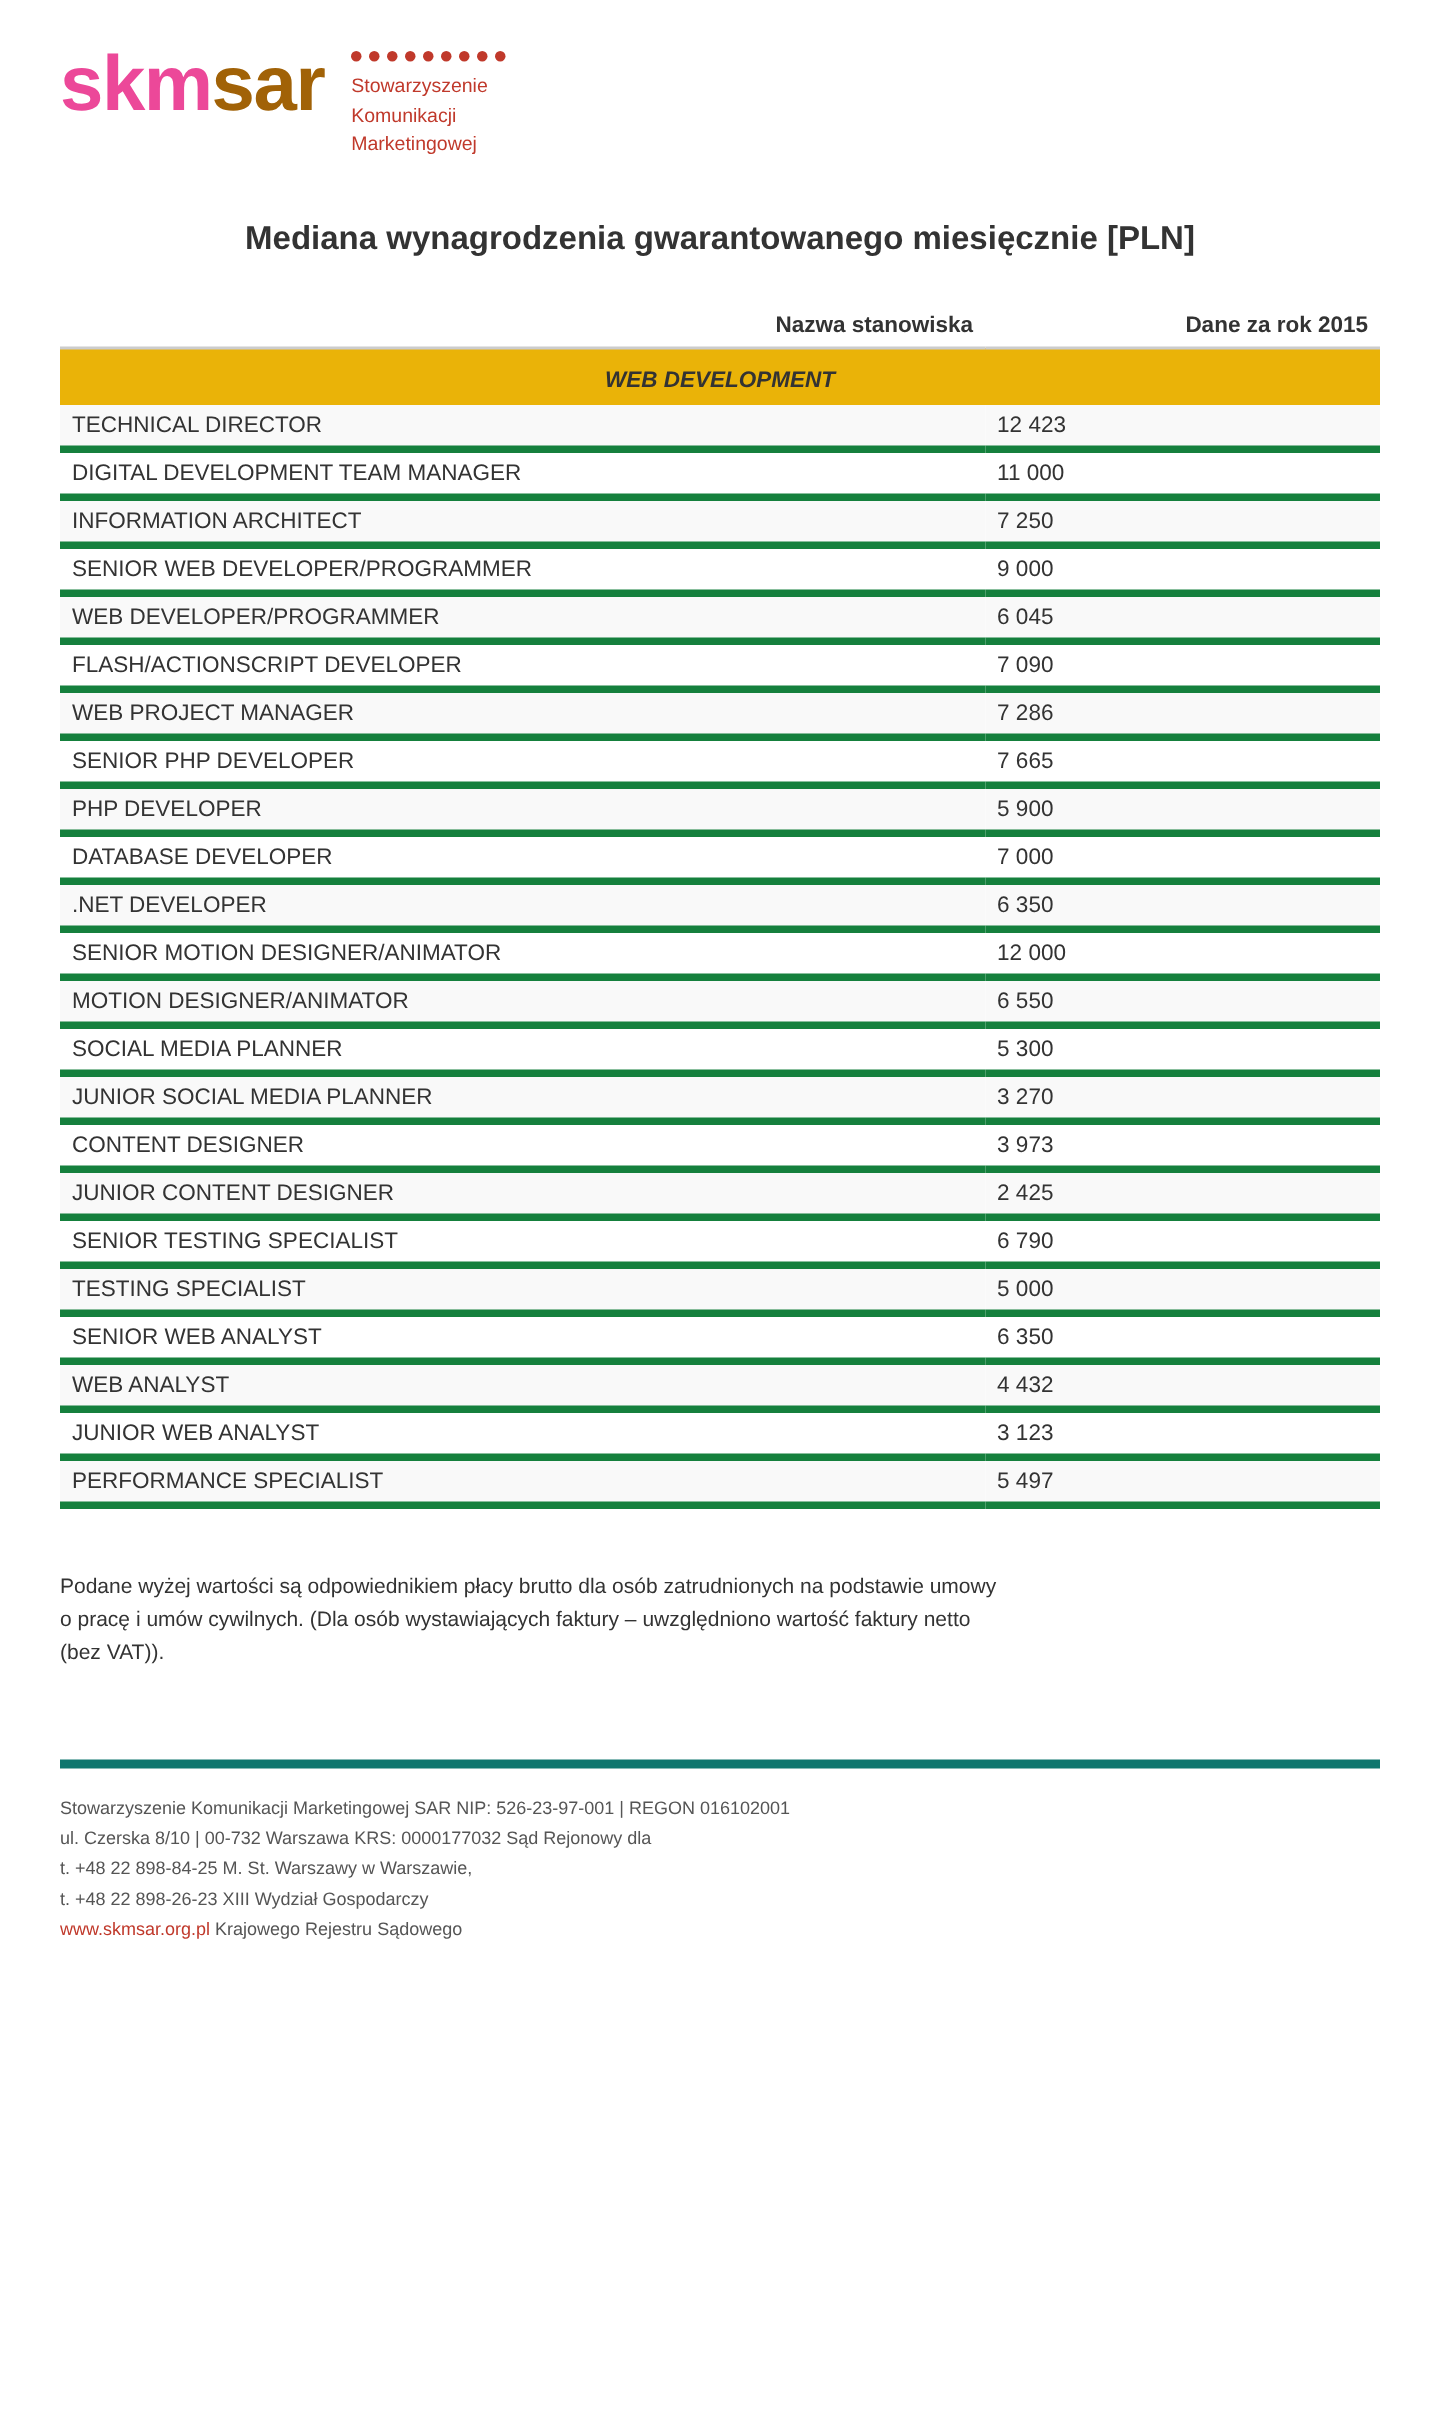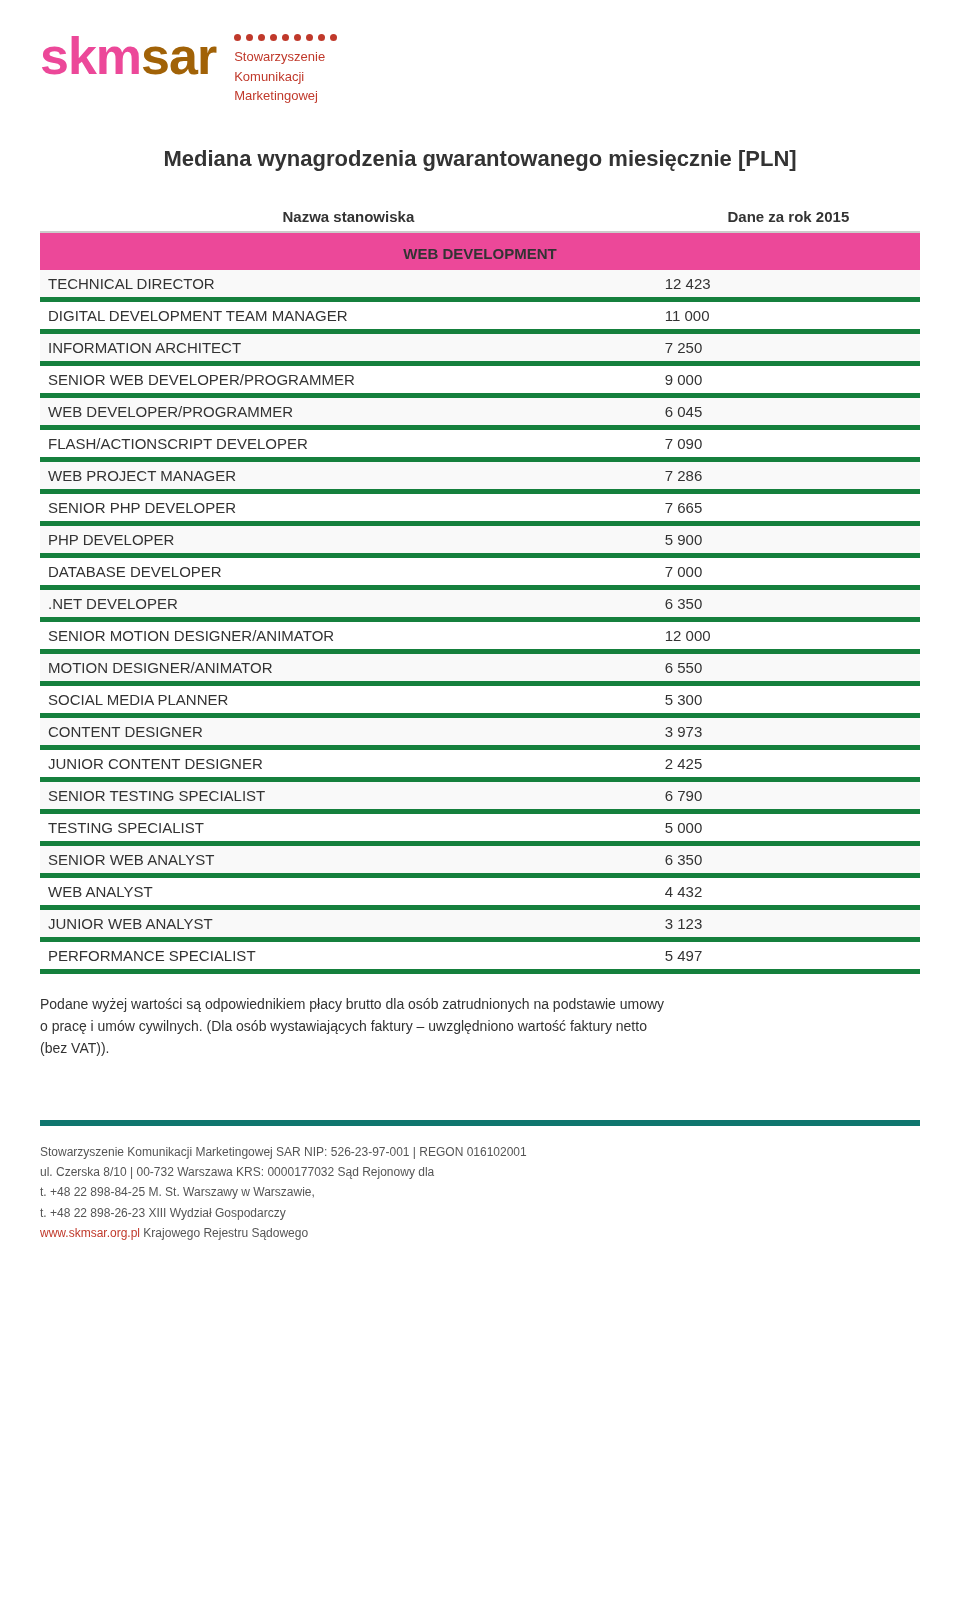--- a/index.html
+++ b/index.html
@@ -66,48 +66,49 @@
 
     .data-table {
       width: 100%;
       border-collapse: collapse;
     }
     .data-table th {
       font-size: 15px;
       font-weight: 700;
       color: #333;
       padding: 6px 8px;
-      text-align: center;
+      text-align: right;
       border-bottom: 2px solid #ccc;
     }
     .data-table th.right {
     }
     .data-table tr.section-header td {
       font-size: 15px;
       font-weight: 700;
       color: #333;
       text-align: center;
       padding: 12px 8px 8px 8px;
-      background: #ec4899;
+      background: #eab308;
+      font-style: italic;
     }
     .data-table tr.data-row td {
       font-size: 15px;
       color: #333;
       padding: 5px 8px;
       border-bottom: 5px solid #15803d;
     }
     .data-table tr.data-row td.value {
       white-space: nowrap;
     }
     .data-table tr.data-row:nth-child(even) {
       background: #f9f9f9;
     }
 
     .footer-note {
-      margin-top: 19px;
+      margin-top: 40px;
       font-size: 14px;
       color: #333;
       line-height: 1.6;
     }
 
     .footer-legal {
       margin-top: 60px;
       padding-top: 16px;
       border-top: 6px solid #0f766e;
       font-size: 12px;
@@ -209,20 +210,24 @@
       </tr>
       <tr class="data-row">
         <td>MOTION DESIGNER/ANIMATOR</td>
         <td class="value">6 550</td>
       </tr>
       <tr class="data-row">
         <td>SOCIAL MEDIA PLANNER</td>
         <td class="value">5 300</td>
       </tr>
       <tr class="data-row">
+        <td>JUNIOR SOCIAL MEDIA PLANNER</td>
+        <td class="value">3 270</td>
+      </tr>
+      <tr class="data-row">
         <td>CONTENT DESIGNER</td>
         <td class="value">3 973</td>
       </tr>
       <tr class="data-row">
         <td>JUNIOR CONTENT DESIGNER</td>
         <td class="value">2 425</td>
       </tr>
       <tr class="data-row">
         <td>SENIOR TESTING SPECIALIST</td>
         <td class="value">6 790</td>

